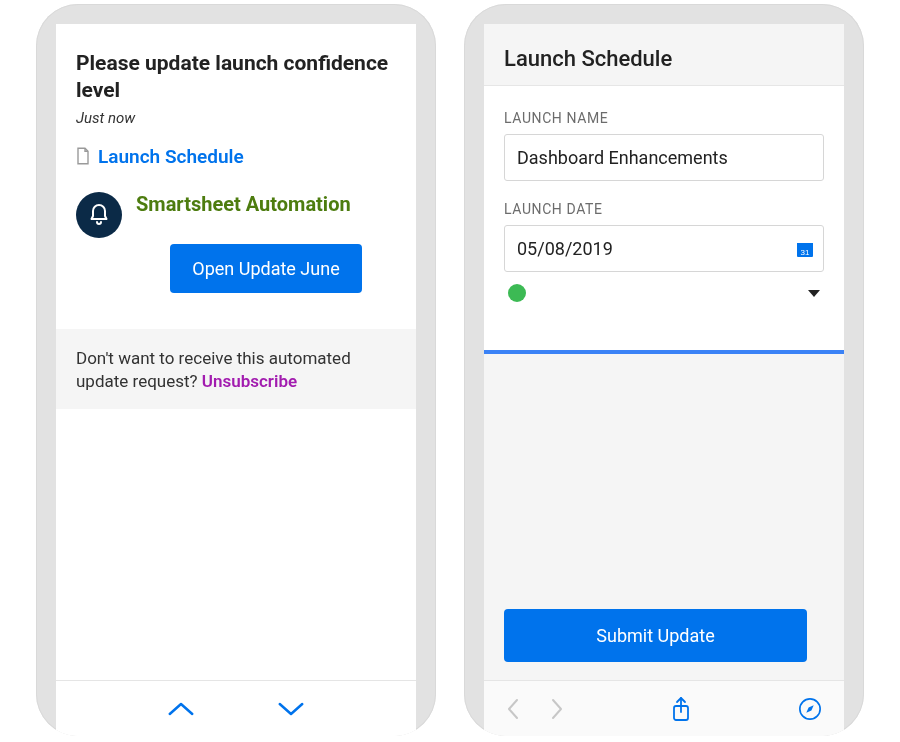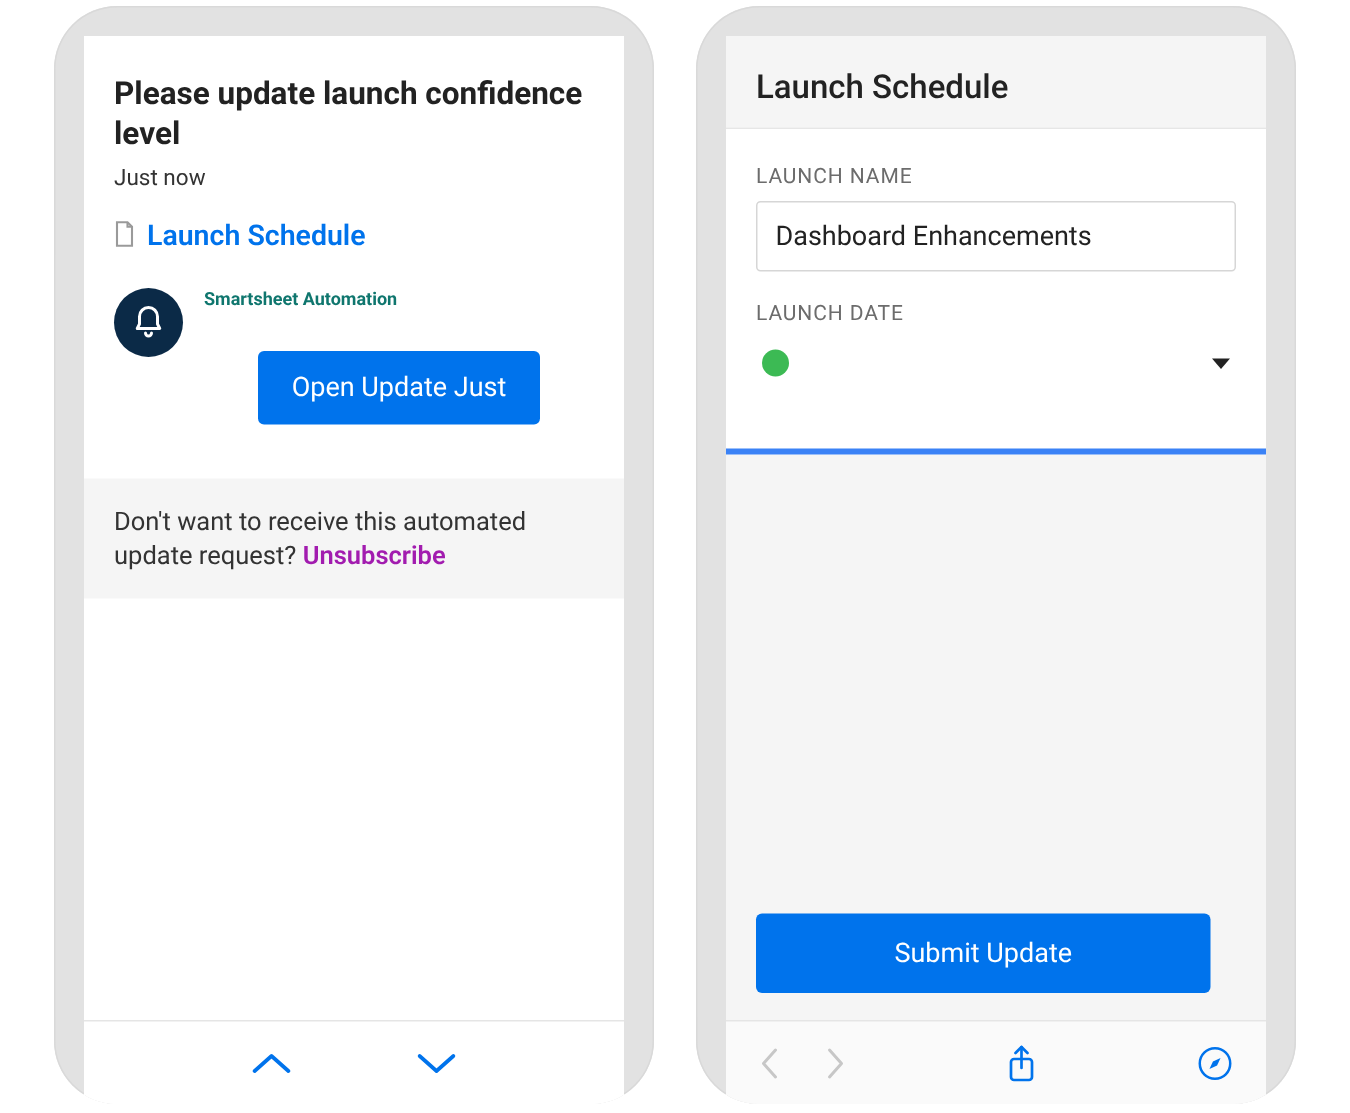--- a/index.html
+++ b/index.html
@@ -46,20 +46,21 @@
   .left-screen .notif-title {
     font-size: 21px;
     font-weight: 700;
     color: #222;
     line-height: 1.3;
   }
   .left-screen .notif-time {
     font-size: 15px;
     color: #333;
     margin-top: 4px;
+    font-style: italic;
   }
   .left-screen .ls-link-row {
     display: flex;
     align-items: center;
     gap: 8px;
     padding: 10px 20px 12px 20px;
   }
   .left-screen .doc-icon {
     width: 14px;
     height: 18px;
@@ -84,23 +85,23 @@
     display: flex;
     align-items: center;
     justify-content: center;
     flex-shrink: 0;
     color: #fff;
   }
   .left-screen .msg-text {
     flex: 1;
   }
   .left-screen .msg-sender {
-    font-size: 12px;
+    font-size: 20px;
     font-weight: 700;
-    color: #0f766e;
+    color: #4d7c0f;
   }
   .left-screen .msg-greeting,
   .left-screen .msg-body {
     font-size: 18px;
     color: #333;
     line-height: 1.35;
   }
   .left-screen .msg-body { margin-top: 18px; }
   .left-screen .cta-wrap {
     display: flex;
@@ -264,21 +265,21 @@
         <div class="bell-badge">
           <svg viewBox="0 0 24 24" width="24" height="24" fill="none" stroke="currentColor" stroke-width="2" stroke-linecap="round" stroke-linejoin="round">
             <path d="M6 8a6 6 0 0 1 12 0v5l1.5 3h-15L6 13z"></path>
             <path d="M10 19a2 2 0 0 0 4 0"></path>
           </svg>
         </div>
         <div class="msg-text">
           <div class="msg-sender">Smartsheet Automation</div>
 
           <div class="cta-wrap">
-            <button class="btn-primary">Open Update Just</button>
+            <button class="btn-primary">Open Update June</button>
           </div>
         </div>
       </div>
 
       <div class="unsub-strip">
         <span>Don't want to receive this automated update request? </span><span class="unsub-link">Unsubscribe</span>
       </div>
 
       <div class="bottom-nav">
         <div class="chev">
@@ -300,20 +301,28 @@
     <div class="screen right-screen">
 
       <div class="form-header">Launch Schedule</div>
 
       <div class="form-body">
 
         <div class="field-label">LAUNCH NAME</div>
         <input class="field-input" type="text" value="Dashboard Enhancements" style="">
 
         <div class="field-label" style="margin-top:20px">LAUNCH DATE</div>
+        <div class="date-row">
+          <input class="field-input" type="text" value="05/08/2019" style="">
+          <svg class="cal-icon" viewBox="0 0 18 18" fill="currentColor">
+            <rect x="1" y="3" width="16" height="14" rx="1" fill="#0073ec"></rect>
+            <rect x="1" y="3" width="16" height="4" fill="#0073ec"></rect>
+            <text x="9" y="14.5" font-size="8" font-family="Arial" text-anchor="middle" fill="#ffffff">31</text>
+          </svg>
+        </div>
 
         <div class="conf-row">
           <div class="green-dot"></div>
           <div class="caret-down"></div>
         </div>
 
       </div>
 
       <div class="submit-bar">
         <button class="btn-primary">Submit Update</button>

